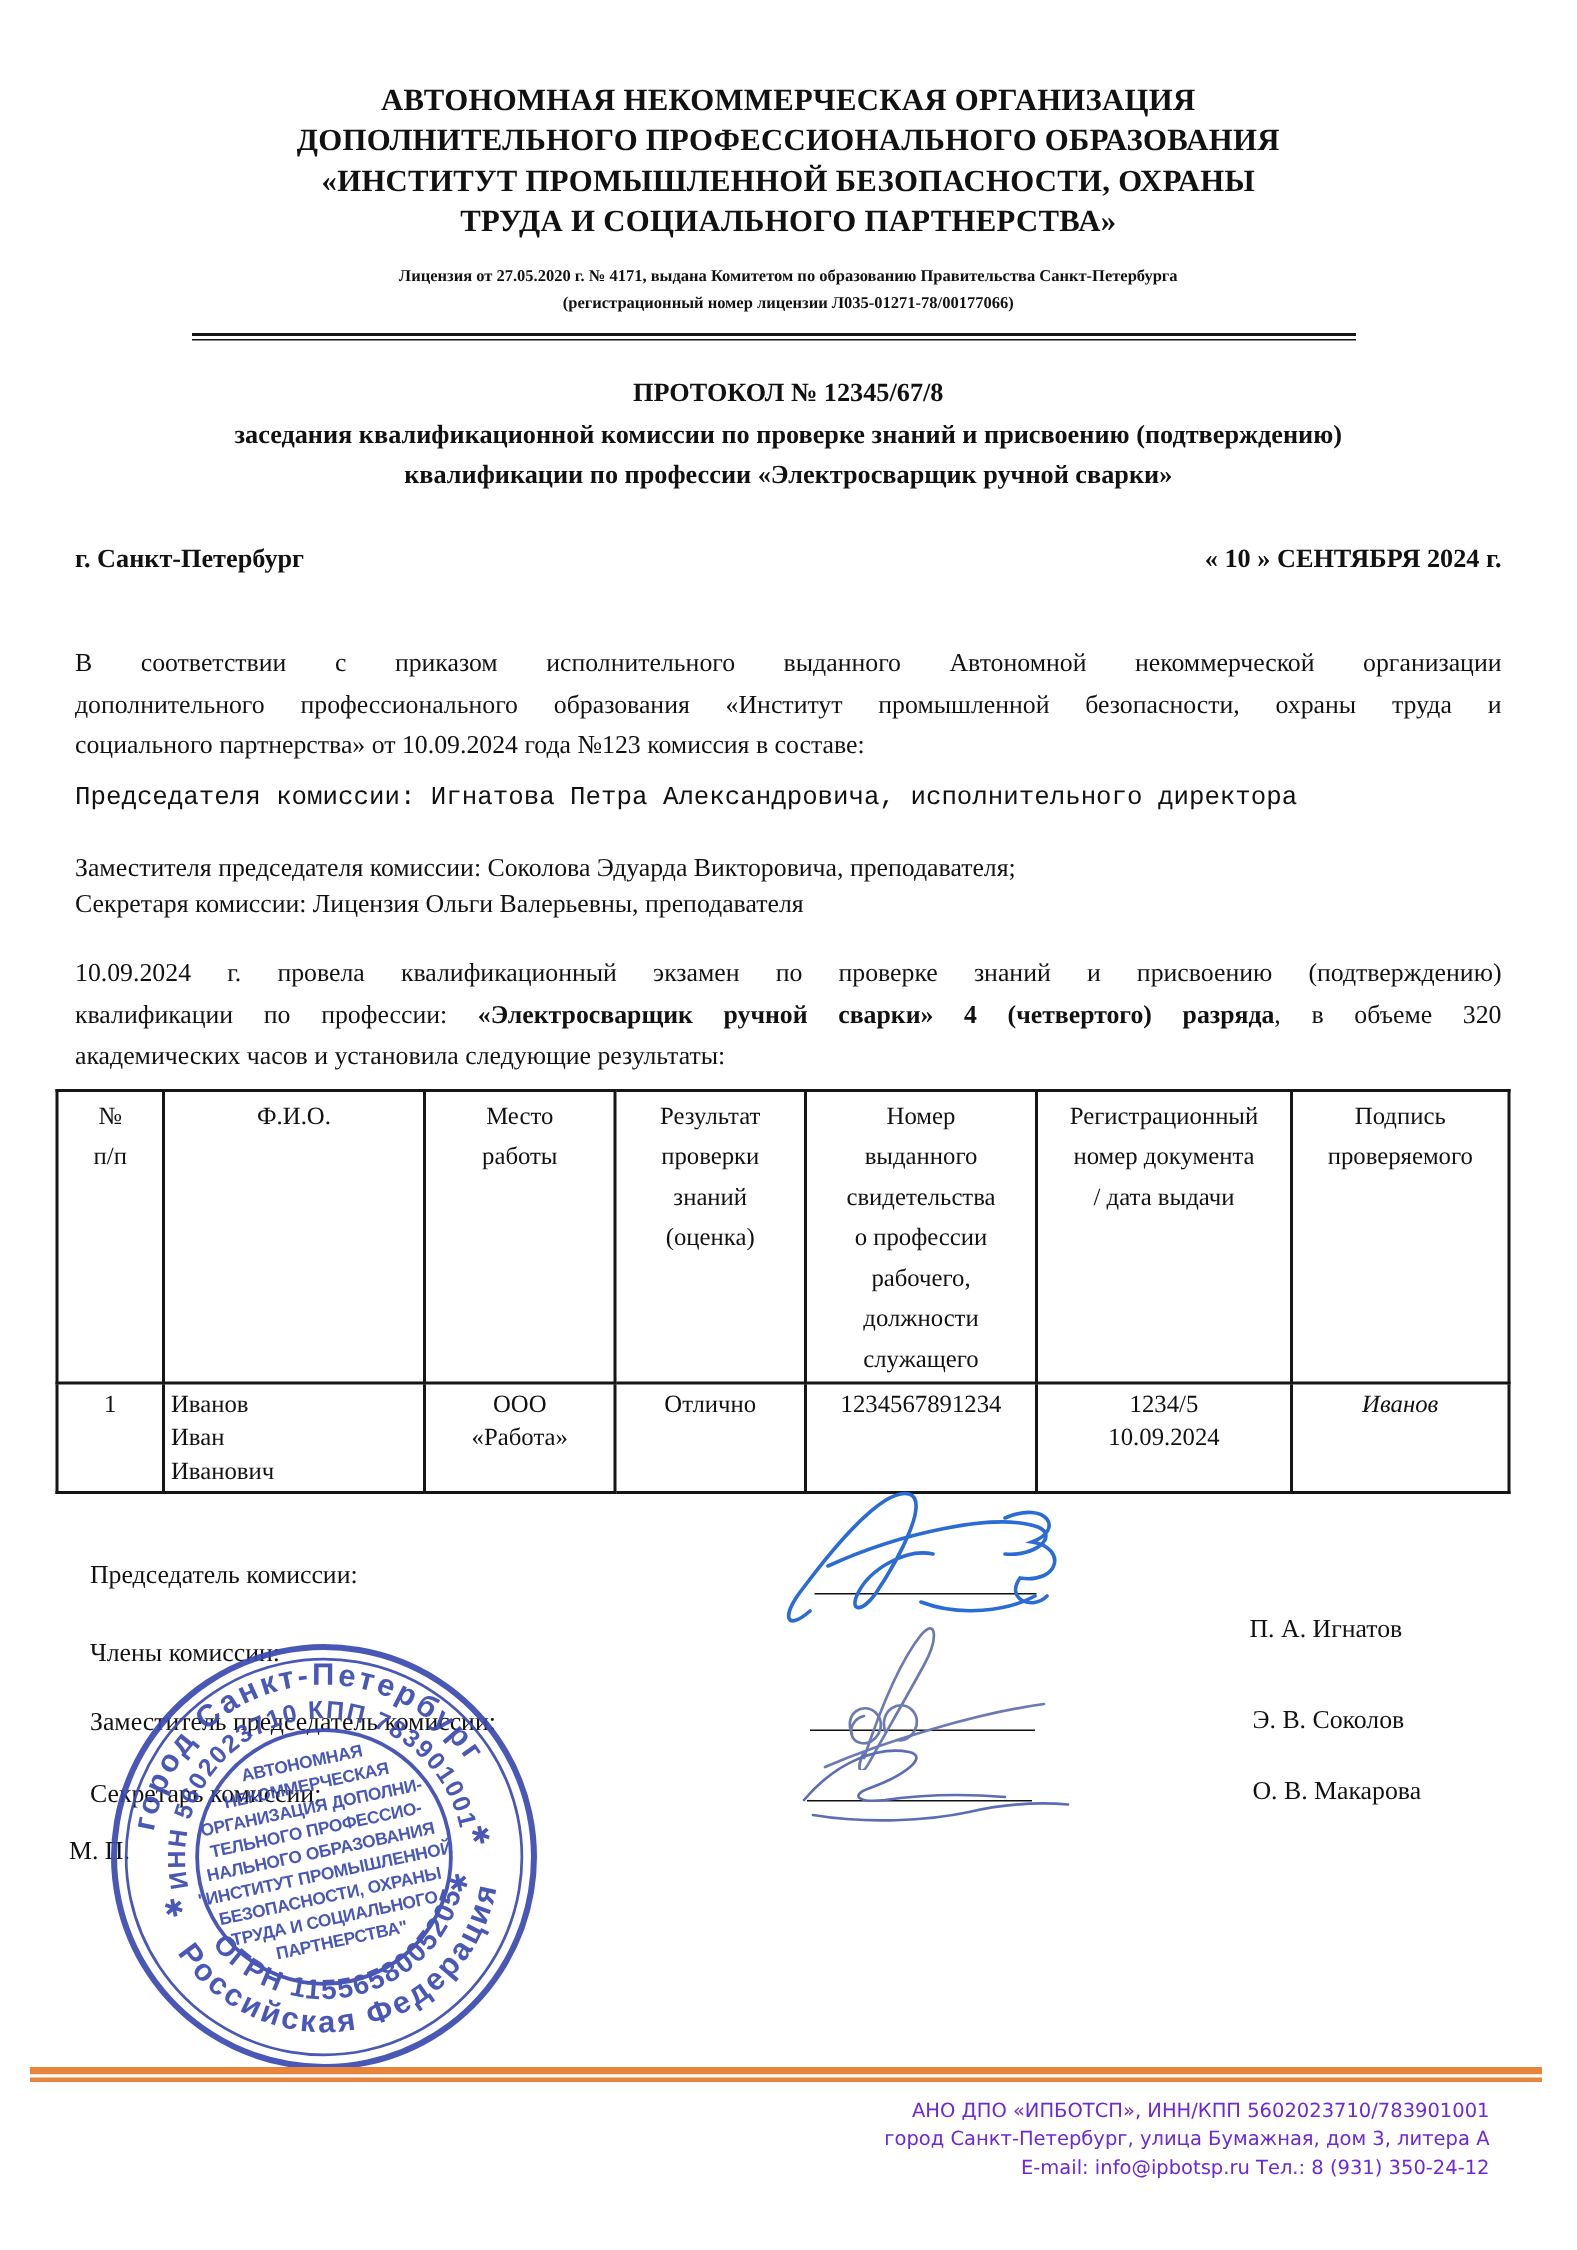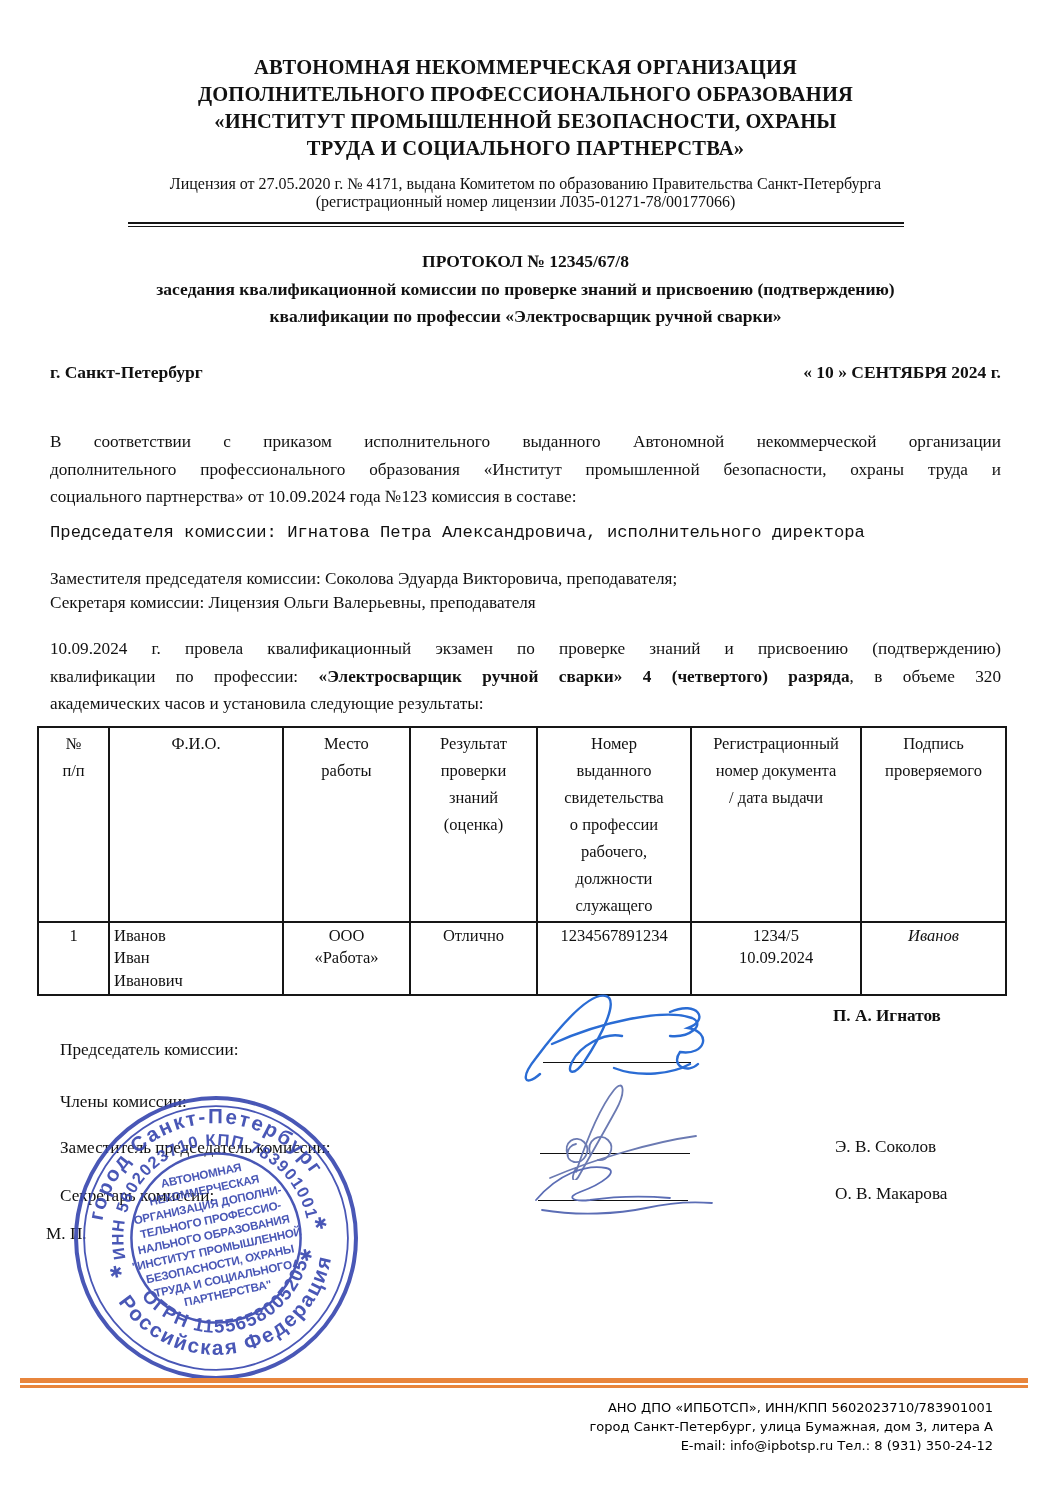--- a/index.html
+++ b/index.html
@@ -6,21 +6,21 @@
   .page{
     position:relative;
     width:1051px;height:1500px;
     background:#ffffff;
     font-family:"Liberation Serif","DejaVu Serif",serif;
     color:#111;
     overflow:hidden;
   }
   
   .doc-header{padding-top:54px;text-align:center;font-weight:bold;font-size:20.5px;line-height:27px;letter-spacing:.2px;}
-  .license{margin-top:13px;text-align:center;font-weight:normal;font-size:16px;line-height:18px;}
+  .license{margin-top:13px;text-align:center;font-weight:bold;font-size:11px;line-height:18px;}
   .divider{margin:11px 0 0 128px;width:776px;height:2px;border-top:2px solid #161616;border-bottom:1px solid #161616;}
   
   .protocol-title{margin-top:22px;text-align:center;font-weight:bold;font-size:17.5px;line-height:24px;}
   .protocol-sub{margin-top:3px;text-align:center;font-weight:bold;font-size:17.5px;line-height:27px;}
   .city-row{margin:30px 50px 0 50px;display:flex;justify-content:space-between;font-weight:bold;font-size:17.5px;line-height:24px;}
   
   .para{margin:0 50px;font-size:17.2px;line-height:27.5px;}
   .jline{text-align:justify;text-align-last:justify;}
   .p1{margin-top:44px;}
   .chair-line{margin-top:8px;font-family:Liberation Mono, monospace;}
@@ -40,21 +40,21 @@
   
   .abs{position:absolute;}
   .sig-label{font-size:17.2px;line-height:24px;}
   .sig-name{font-size:17.2px;line-height:24px;}
   .sig-line{height:0;border-top:1.3px solid #111;}
   .mp{font-size:17.2px;}
   
   .accent-line .bar1{height:5px;}
   .accent-line .gap{height:2px;background:#fff;}
   .accent-line .bar2{height:3px;}
-  .footer-text{font-family:"DejaVu Sans","Liberation Sans",sans-serif;font-size:13px;line-height:19px;color:#000000;text-align:right;}
+  .footer-text{font-family:"DejaVu Sans","Liberation Sans",sans-serif;font-size:13px;line-height:19px;color:#6d28d9;text-align:right;}
   
   .stamp-svg{opacity:.92;}
 </style>
 </head>
 <body>
 
 <div class="page">
 
   <div class="doc-header">
     <div>АВТОНОМНАЯ НЕКОММЕРЧЕСКАЯ ОРГАНИЗАЦИЯ</div>
@@ -157,21 +157,21 @@
       <td class="c">1234567891234</td>
       <td class="c">1234/5
 10.09.2024</td>
       <td class="sig">Иванов</td>
     </tr>
   </tbody>
     </table>
 
   <div class="abs sig-label" style="left:60px;top:1038px;">Председатель комиссии:</div>
   <div class="abs sig-line" style="left:543px;top:1062px;width:148px;"></div>
-  <div class="abs sig-name" style="left:833px;top:1004px;font-weight:bold;">П. А. Игнатов</div>
+  <div class="abs sig-name" style="left:833px;top:1074px;">П. А. Игнатов</div>
 
   <div class="abs sig-label" style="left:60px;top:1090px;">Члены комиссии:</div>
 
   <div class="abs sig-label" style="left:60px;top:1136px;">Заместитель председатель комиссии:</div>
   <div class="abs sig-line" style="left:540px;top:1153px;width:150px;"></div>
   <div class="abs sig-name" style="left:835px;top:1135px;">Э. В. Соколов</div>
 
   <div class="abs sig-label" style="left:60px;top:1184px;">Секретарь комиссии:</div>
   <div class="abs sig-line" style="left:538px;top:1200px;width:150px;"></div>
   <div class="abs sig-name" style="left:835px;top:1182px;">О. В. Макарова</div>

